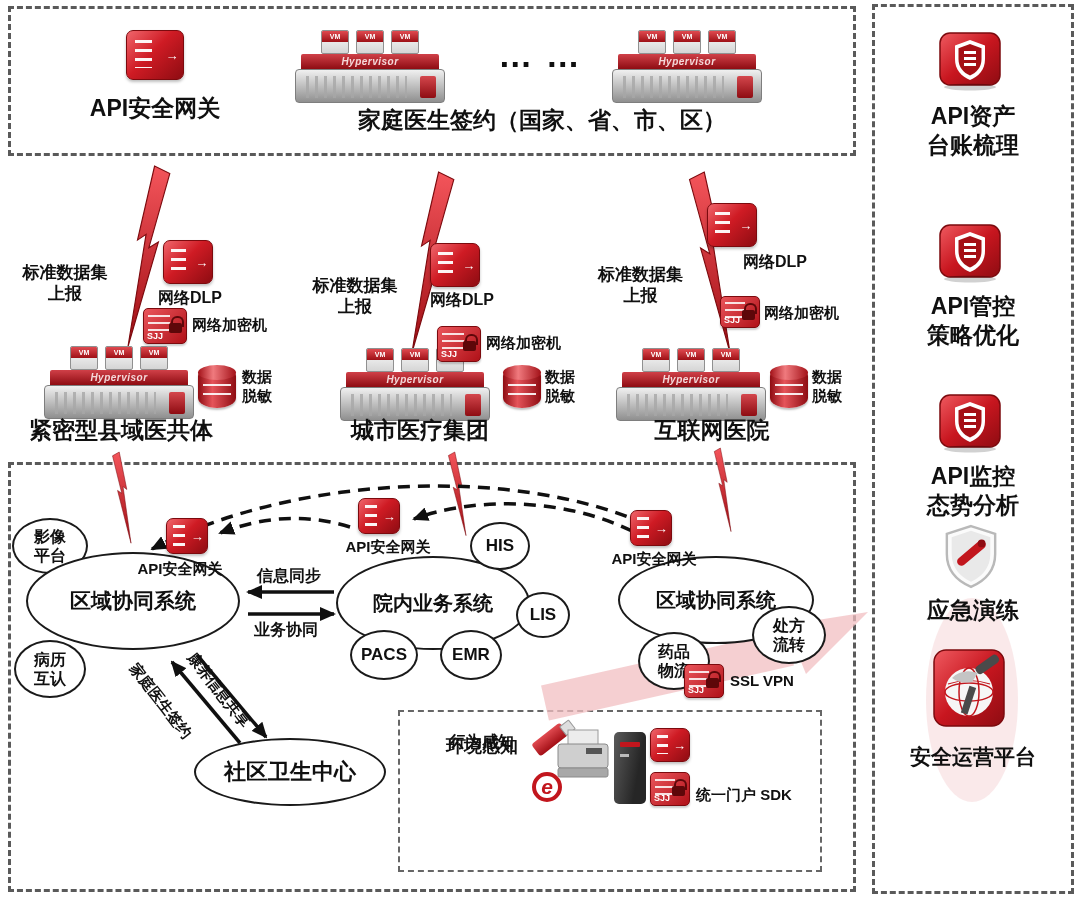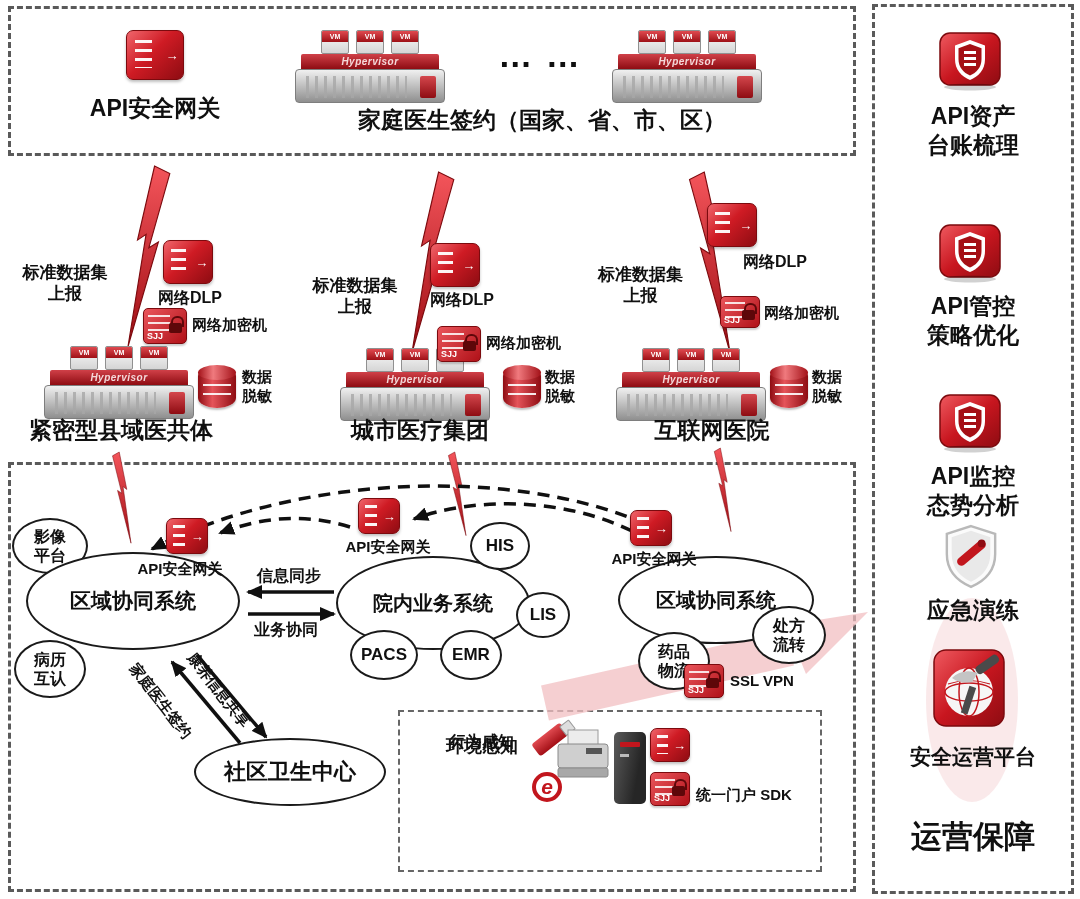--- a/index.html
+++ b/index.html
@@ -326,15 +326,14 @@
     <circle cx="37" cy="46" r="24" fill="#f6f6f6"></circle>
     <ellipse cx="37" cy="46" rx="24" ry="9" fill="none" stroke="#c2161d" stroke-width="1.5"></ellipse>
     <ellipse cx="37" cy="46" rx="10" ry="24" fill="none" stroke="#c2161d" stroke-width="1.5"></ellipse>
     <path d="M16 38 Q37 31 58 38" stroke="#c2161d" stroke-width="1.2" fill="none"></path>
     <path d="M20 32 Q30 22 46 27 L40 36 Q28 38 20 32 Z" fill="#c4c4c4"></path>
     <rect x="42" y="14" width="26" height="9" rx="4" transform="rotate(-35 55 18)" fill="#4a4a4a"></rect>
     <rect x="33" y="40" width="7" height="28" transform="rotate(18 36 54)" fill="#4a4a4a"></rect>
   </svg>
   <div class="lbl" style="left:888px;top:744px;width:170px;font-size:21px">安全运营平台</div>
 
-  <div class="lbl" style="left:888px;top:818px;width:170px;font-size:31px">运营保障</div>
 
 </div>
 
 </body></html>

